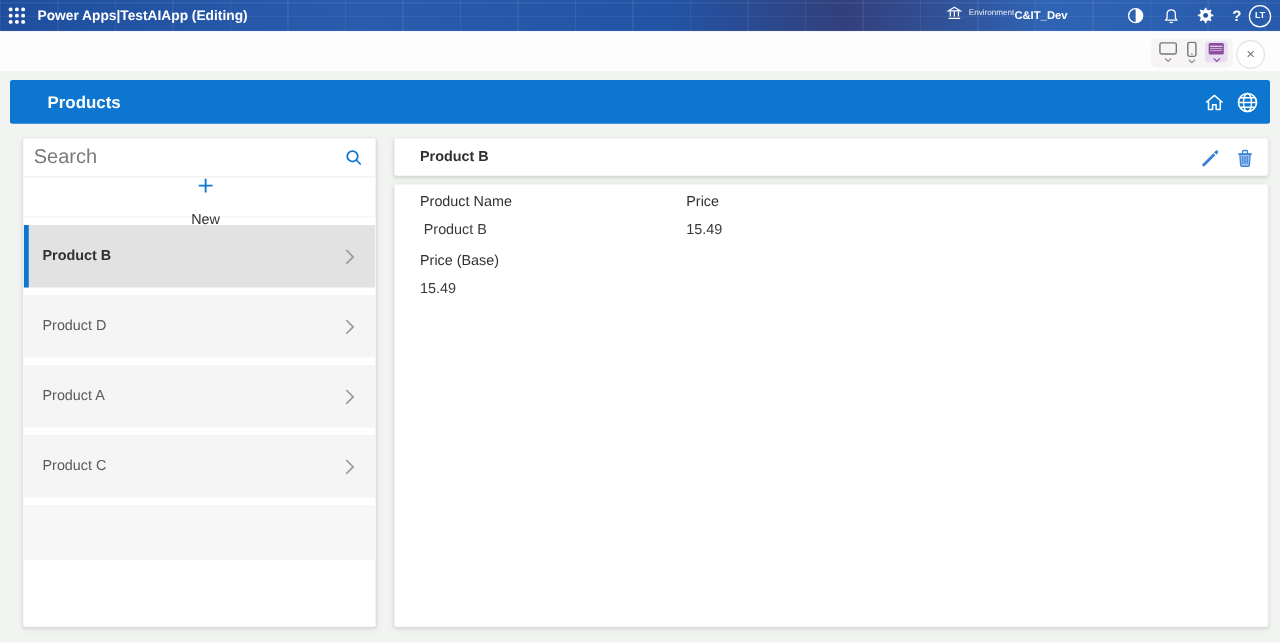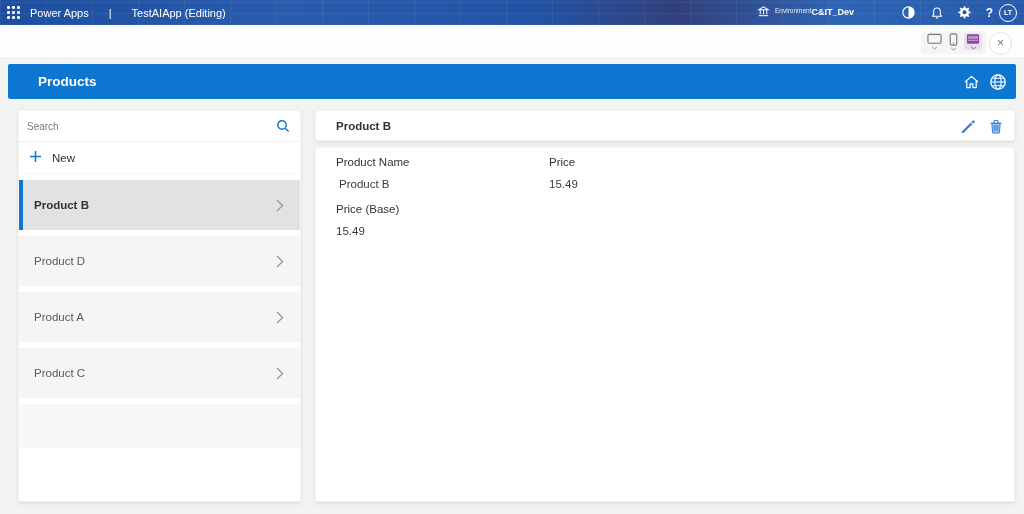--- a/index.html
+++ b/index.html
@@ -9,22 +9,22 @@
   .topbar {
     position:absolute; left:0; top:0; width:1024px; height:25px; color:#fff;
     background:
       repeating-linear-gradient(90deg, rgba(255,255,255,0.06) 0 1px, transparent 1px 46px),
       repeating-linear-gradient(0deg, rgba(255,255,255,0.05) 0 1px, transparent 1px 11px),
       linear-gradient(90deg,#1e4e9d 0%,#2a5cae 28%,#2254a5 52%,#32407c 66%,#2f64b5 82%,#275aab 100%);
   }
   .waffle { position:absolute; left:7px; top:6px; width:13px; height:13px; display:grid;
     grid-template-columns:repeat(3,1fr); grid-template-rows:repeat(3,1fr); gap:2px; cursor:pointer; }
   .waffle i { background:#fff; width:2.5px; height:2.5px; border-radius:50%; }
-  .topbar-title { position:absolute; left:30px; top:0; height:25px; display:flex; align-items:center; gap:20px;
-    font-size:11px; font-weight:normal; white-space:nowrap; }
+  .topbar-title { position:absolute; left:30px; top:0; height:25px; display:flex; align-items:center; gap:0;
+    font-size:11px; font-weight:bold; white-space:nowrap; }
   .env { position:absolute; left:757px; top:0; height:25px; display:flex; align-items:center; gap:5px; cursor:pointer; }
   .env-txt { display:flex; flex-direction:row; line-height:1.15; }
   .env-label { font-size:6.5px; opacity:.9; }
   .env-name { font-size:9px; font-weight:bold; }
   .tb-icon { position:absolute; top:3px; width:19px; height:19px; display:flex; align-items:center; justify-content:center; cursor:pointer; }
   .help-q { font-size:12px; font-weight:bold; color:#fff; }
   .avatar { position:absolute; left:999px; top:3.5px; width:18px; height:18px; border:1.4px solid #fff; border-radius:50%;
     display:flex; align-items:center; justify-content:center; font-size:7px; font-weight:bold; color:#fff; cursor:pointer; }
 
   
@@ -46,24 +46,24 @@
   .app-header-title { color:#fff; font-size:13.5px; font-weight:bold; margin-left:30px; }
   .hdr-icon { position:absolute; top:8px; width:19px; height:19px; display:flex; align-items:center; justify-content:center; cursor:pointer; }
 
   .card { background:#fff; border-radius:3px; border:1px solid rgba(0,0,0,.04);
     box-shadow:0 1px 2px rgba(0,0,0,.08), 0 2px 6px rgba(0,0,0,.05); }
 
   
   .list-panel { position:absolute; left:18px; top:110px; width:283px; height:392px; overflow:hidden; }
   .search-row { position:relative; height:31px; border-bottom:1px solid #efefef; }
   .search-input { width:100%; height:100%; border:none; outline:none; background:transparent;
-    padding:0 30px 0 8px; font-size:10px; font-family:"Liberation Sans",sans-serif; color:#333; }
+    padding:0 30px 0 8px; font-size:16px; font-family:"Liberation Sans",sans-serif; color:#333; }
   .search-input::placeholder { color:#7a7a7a; }
   .search-icon { position:absolute; right:10px; top:8px; }
-  .new-row { height:32px; display:flex; align-items:center; gap:10px; padding-left:10px; cursor:pointer; border-bottom:1px solid #f6f6f6; }
+  .new-row { height:32px; display:flex; align-items:center; gap:10px; padding-left:10px; cursor:pointer; border-bottom:1px solid #f6f6f6;flex-direction:column; }
   .new-label { font-size:11.5px; color:#323130; }
   .list-item { position:relative; height:50px; margin-top:6px; background:#f5f5f5; display:flex; align-items:center;
     padding-left:15px; font-size:11.5px; color:#5c5b5a; cursor:pointer; }
   .list-item.selected { background:#e2e2e2; border-left:4px solid var(--accent-blue,#0c76d0);
     padding-left:11px; color:#323130; font-weight:bold; }
   .chev { position:absolute; right:16px; top:19px; }
   .list-item.empty { background:#f7f7f7; height:44px; }
 
   
   .detail-header { position:absolute; left:315px; top:110px; width:700px; height:31px; display:flex; align-items:center; }

